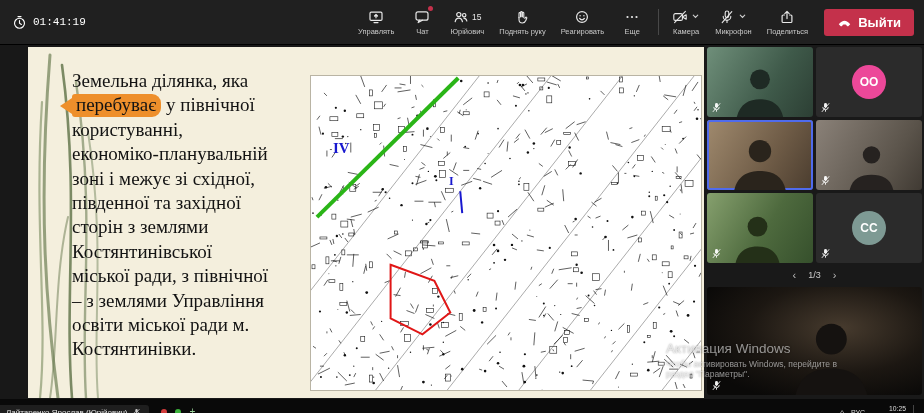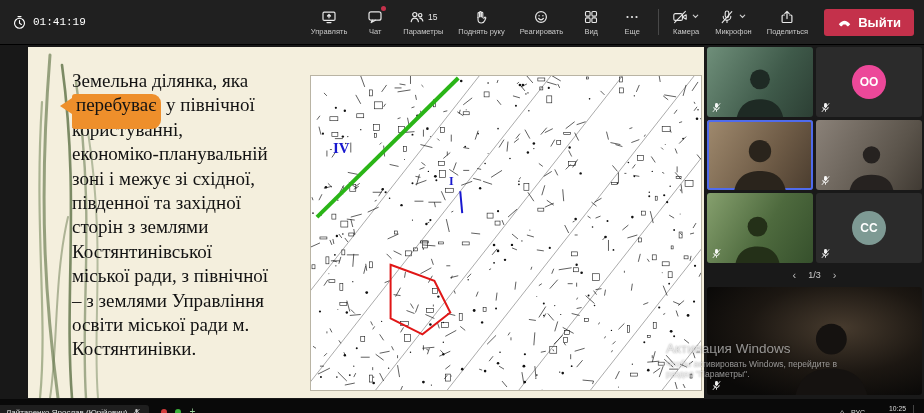--- a/index.html
+++ b/index.html
@@ -22,21 +22,21 @@
   .leave-btn { display:flex; align-items:center; gap:6px; background:var(--leave_red,#c4314b); color:#fff;
                font-size:13px; font-weight:bold; height:27px; padding:0 13px; border-radius:3px; margin:7px 0 0 8px; cursor:pointer; }
   svg.ic { display:block; }
 
   
   .stage { position:absolute; left:0; top:45px; width:705px; height:354px; background:#181818; }
   .slide { position:absolute; left:28px; top:2px; width:676px; height:351px; background:#f4efdd; overflow:hidden; }
   .grass { position:absolute; left:0; top:0; width:82px; height:351px; }
   .slide-text { position:absolute; left:44px; top:22px; font-family:"Liberation Serif", serif;
                 font-size:19px; line-height:24.4px; color:#131313; white-space:nowrap; }
-  .hl { position:relative; background:var(--highlight_orange,#ee8f2b); border-radius:3px 9px 9px 3px; padding:0 5px 14px 4px; }
+  .hl { position:relative; background:var(--highlight_orange,#ee8f2b); border-radius:3px 9px 9px 3px; padding:0 5px 2px 4px; }
   .hl::before { content:""; position:absolute; left:-12px; top:4px;
                 border-top:8px solid transparent; border-bottom:8px solid transparent;
                 border-right:12px solid var(--highlight_orange,#ee8f2b); }
 
   .map { position:absolute; left:282px; top:28px; width:392px; height:316px; background:#ffffff; border:1px solid #b9b4a4; }
   .map svg { position:absolute; left:0; top:0; width:100%; height:100%; }
   .map-label { position:absolute; color:var(--map_label_blue,#1818cf); font-family:"Liberation Serif", serif; font-weight:bold; }
   .map-label.iv { left:22px; top:64px; font-size:15px; }
   .map-label.i  { left:138px; top:98px; font-size:12px; }
 
@@ -123,21 +123,21 @@
       <div class="tb-btn">
         <div class="icon-row">
           <svg class="ic" width="16" height="16" viewBox="0 0 16 16" fill="none" stroke="#e8e8e8" stroke-width="1.2" stroke-linecap="round" stroke-linejoin="round">
               <circle cx="5.8" cy="5.6" r="2.1"></circle>
               <path d="M2.2 12.6c.4-2.3 1.9-3.5 3.6-3.5s3.2 1.2 3.6 3.5"></path>
               <circle cx="11.2" cy="6.2" r="1.7"></circle>
               <path d="M10.8 9.1c1.6.2 2.7 1.2 3 2.9"></path>
             </svg>
           <span class="tb-badge">15</span>
         </div>
-        <div class="tb-label">Параметры</div>
+        <div class="tb-label">Юрійович</div>
       </div>
 
       <div class="tb-btn">
         <div class="icon-row">
             <svg class="ic" width="16" height="16" viewBox="0 0 16 16" fill="none" stroke="#e8e8e8" stroke-width="1.1" stroke-linecap="round" stroke-linejoin="round">
               <path d="M5 8.6V4.4a.8.8 0 0 1 1.6 0v3.4"></path>
               <path d="M6.6 7.8V3.4a.8.8 0 0 1 1.6 0v4.4"></path>
               <path d="M8.2 7.8V4a.8.8 0 0 1 1.6 0v4.6"></path>
               <path d="M5 8.3v2.3a3.4 3.4 0 0 0 3.4 3.4c1.9 0 2.8-1 3.4-2.5l1-2.5c.3-.8-.8-1.3-1.3-.6l-.7 1"></path>
             </svg>
@@ -150,31 +150,20 @@
             <svg class="ic" width="16" height="16" viewBox="0 0 16 16" fill="none" stroke="#e8e8e8" stroke-width="1.2" stroke-linecap="round">
               <circle cx="8" cy="8" r="5.4"></circle>
               <circle cx="6.1" cy="6.8" r=".7" fill="#e8e8e8" stroke="none"></circle>
               <circle cx="9.9" cy="6.8" r=".7" fill="#e8e8e8" stroke="none"></circle>
               <path d="M5.6 9.4c.7 1 1.5 1.4 2.4 1.4s1.7-.4 2.4-1.4"></path>
             </svg>
           </div>
         <div class="tb-label">Реагировать</div>
       </div>
 
-      <div class="tb-btn">
-        <div class="icon-row">
-            <svg class="ic" width="16" height="16" viewBox="0 0 16 16" fill="none" stroke="#e8e8e8" stroke-width="1.1">
-              <rect x="2.5" y="2.5" width="4.6" height="4.6" rx="1"></rect>
-              <rect x="8.9" y="2.5" width="4.6" height="4.6" rx="1"></rect>
-              <rect x="2.5" y="8.9" width="4.6" height="4.6" rx="1"></rect>
-              <rect x="8.9" y="8.9" width="4.6" height="4.6" rx="1"></rect>
-            </svg>
-          </div>
-        <div class="tb-label">Вид</div>
-      </div>
 
       <div class="tb-btn">
         <div class="icon-row">
             <svg class="ic" width="16" height="16" viewBox="0 0 16 16" fill="#e8e8e8">
               <circle cx="3.5" cy="8" r="1.1"></circle>
               <circle cx="8" cy="8" r="1.1"></circle>
               <circle cx="12.5" cy="8" r="1.1"></circle>
             </svg>
           </div>
         <div class="tb-label">Еще</div>

